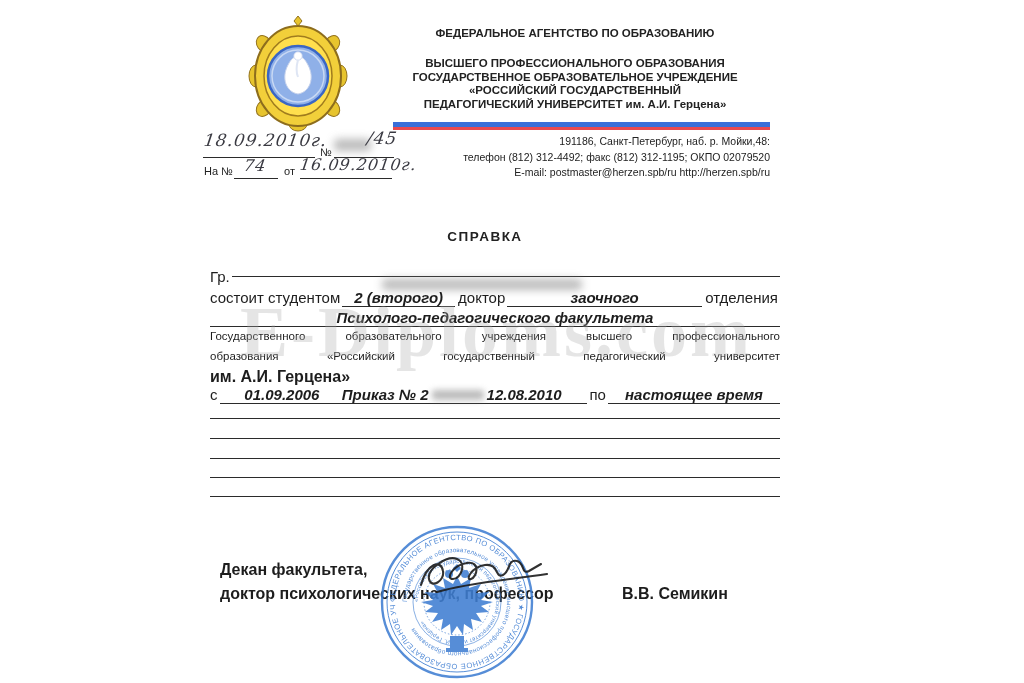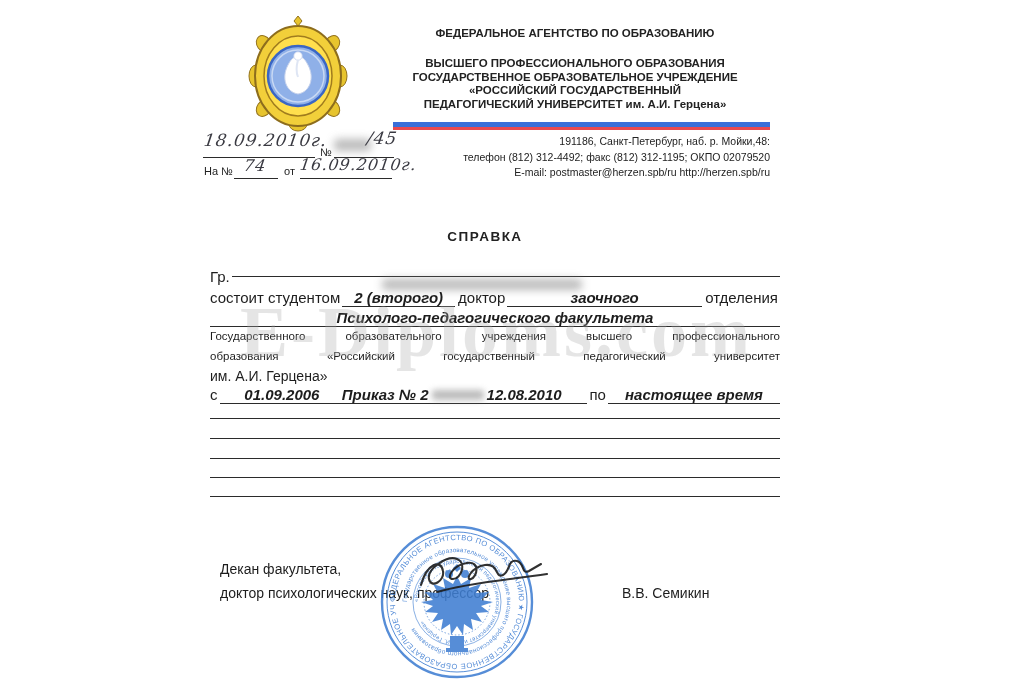--- a/index.html
+++ b/index.html
@@ -17,21 +17,21 @@
   .title{font-weight:bold;font-size:13.5px;letter-spacing:1.5px;text-align:center;color:#222;}
   .brow{position:absolute;left:210px;width:570px;font-size:15px;display:flex;
         align-items:center;white-space:nowrap;color:#1d1d1d;}
   .brow .lbl{padding:0 2px 1px 0;}
   .brow .lbl.pad{padding-left:3px;}
   .uline{flex:1;border-bottom:1.4px solid #2b2b2b;text-align:center;font-weight:bold;
          font-style:italic;padding-bottom:0;position:relative;min-width:10px;}
   .rule{position:absolute;left:210px;width:570px;border-bottom:1.4px solid #2b2b2b;height:0;}
   .just{position:absolute;left:210px;width:570px;font-size:11.5px;color:#1d1d1d;
         text-align:justify;text-align-last:justify;}
-  .plain{position:absolute;font-size:14px;color:#1d1d1d;}
+  .plain{position:absolute;font-size:16px;color:#1d1d1d;font-weight:bold;}
   .watermark{position:absolute;left:240px;top:291px;width:540px;font-size:72px;font-weight:bold;
              color:#ababab;opacity:.30;letter-spacing:3px;white-space:nowrap;z-index:6;
              pointer-events:none;font-family:Liberation Serif, serif;}
   .inline-blur{display:inline-block;background:#8e8e8e;filter:blur(3px);opacity:.6;
                border-radius:3px;width:52px;height:10px;vertical-align:baseline;margin:0 3px;}
   svg{display:block;}
 </style>
 </head>
 <body>
 

